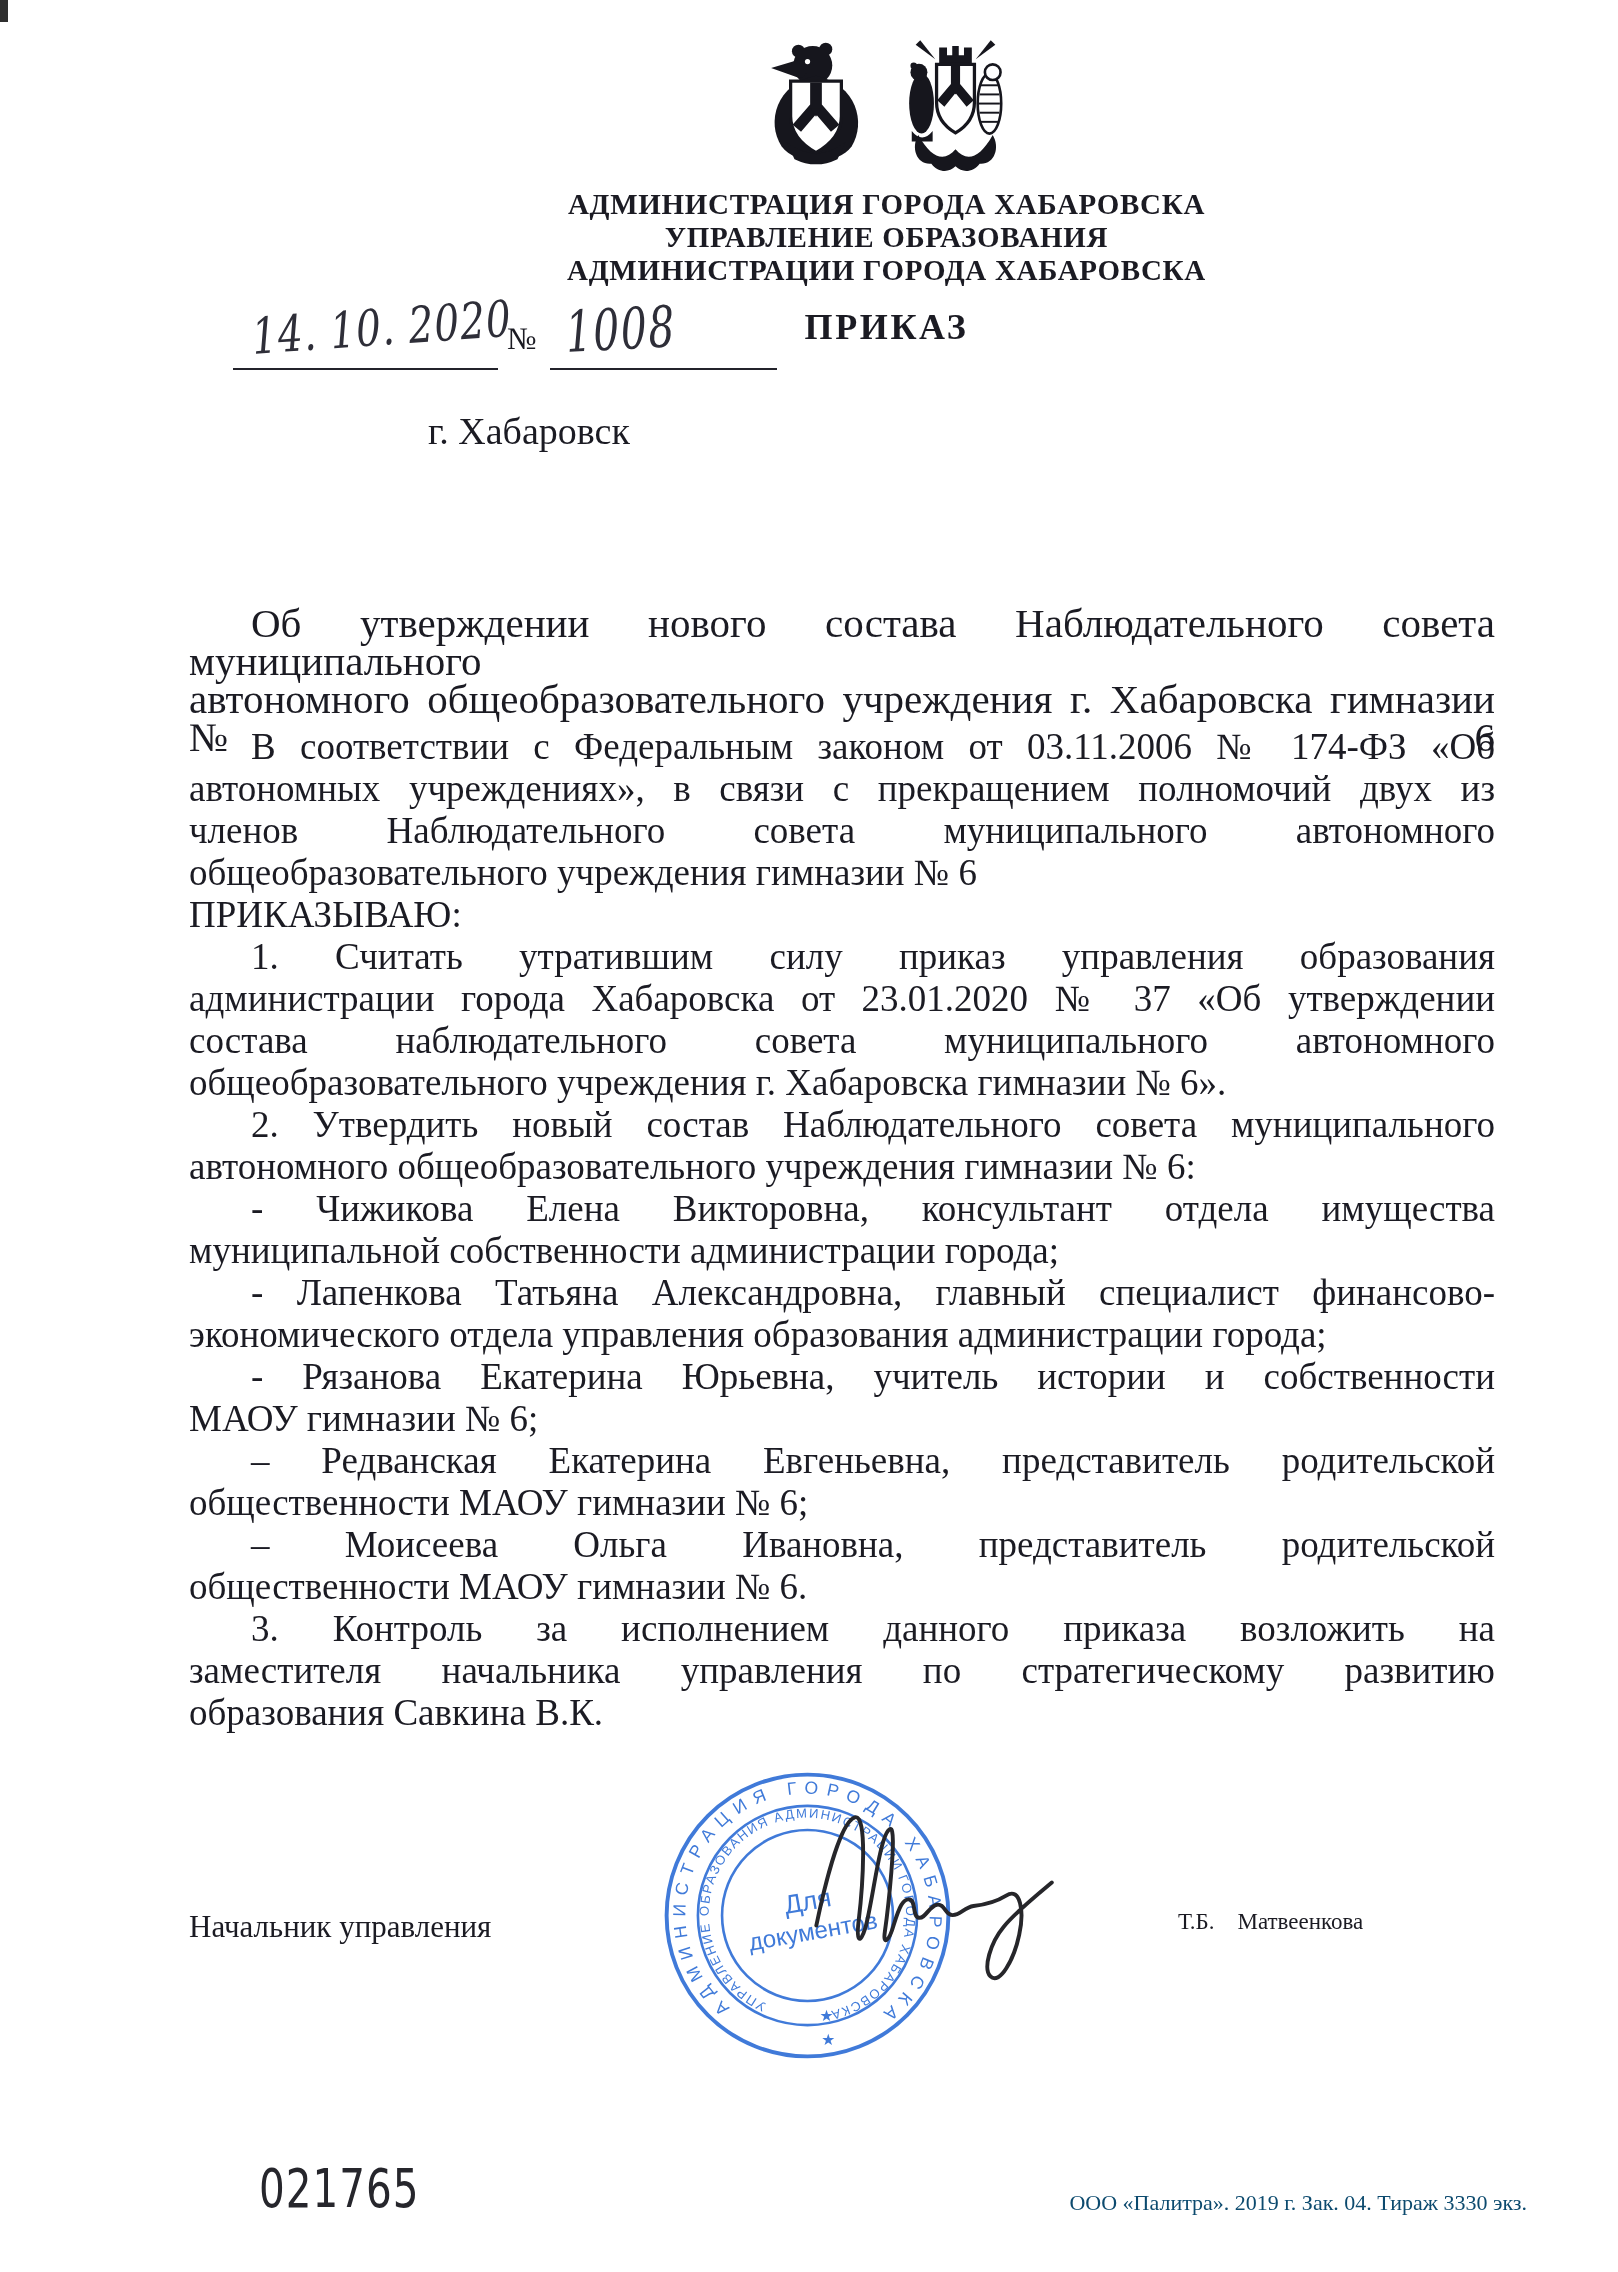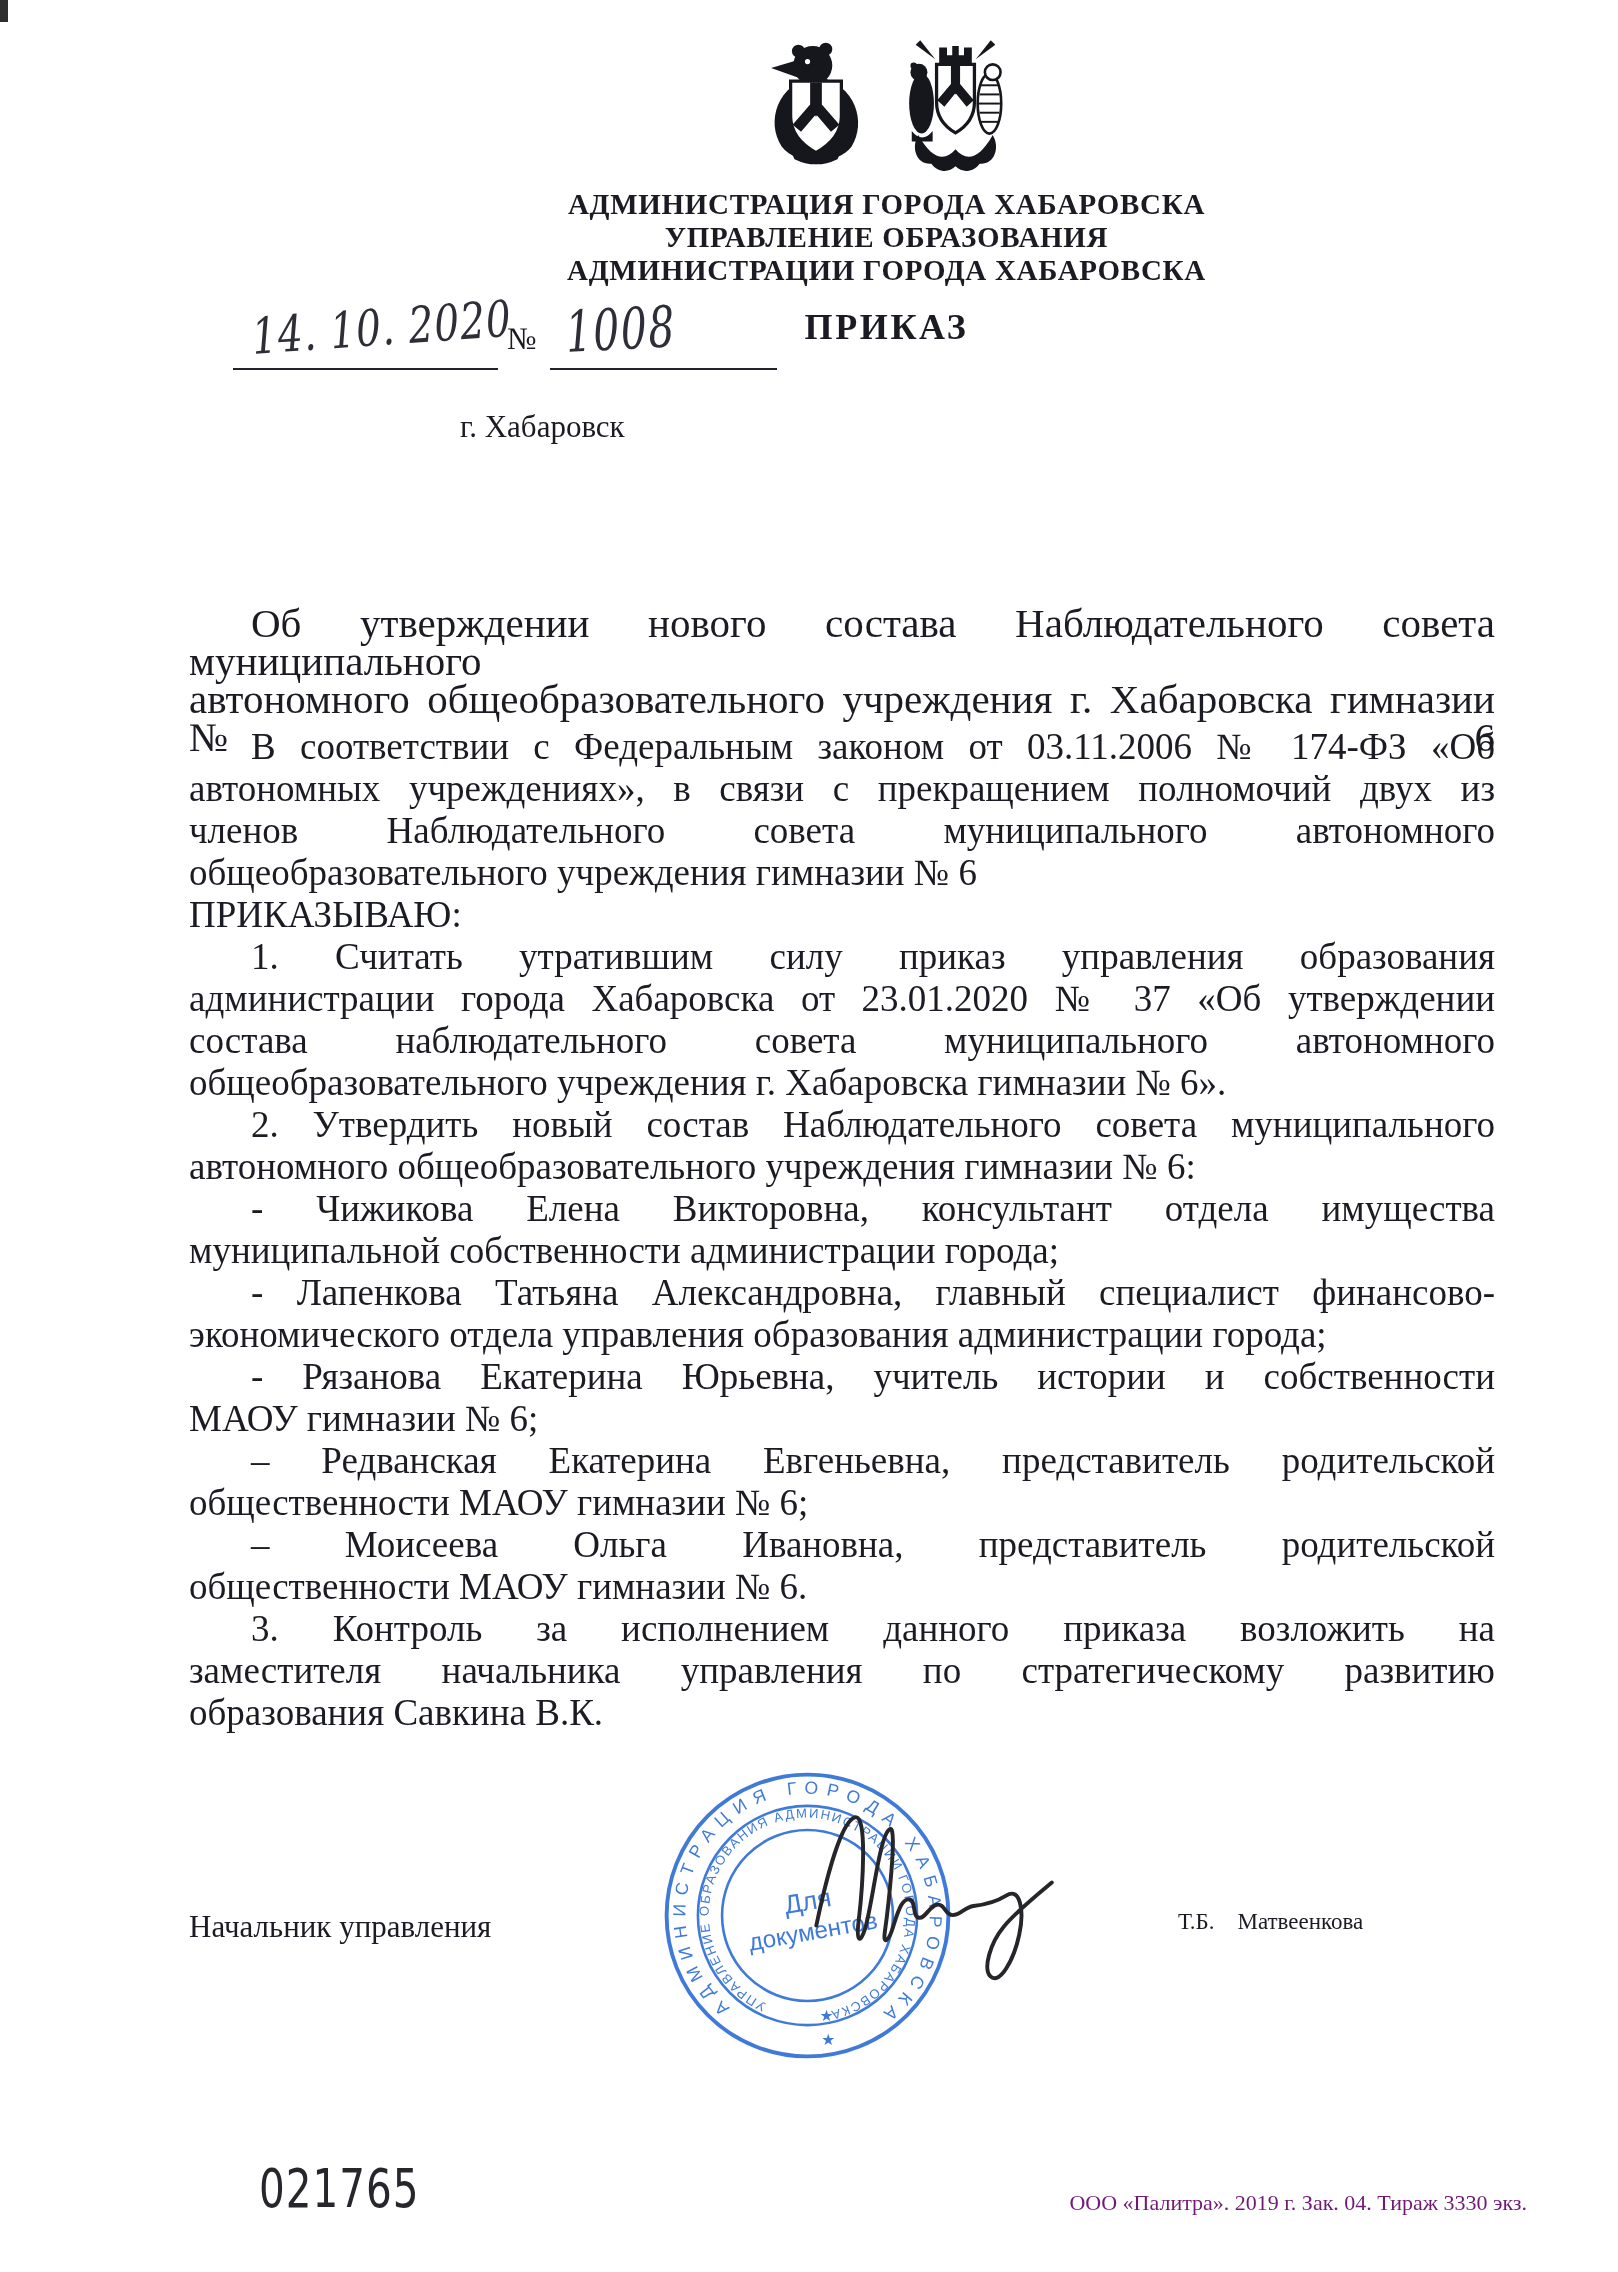--- a/index.html
+++ b/index.html
@@ -14,37 +14,37 @@
   
   .handwritten{font-family:"DejaVu Serif",serif;font-style:italic;color:#2e2e38;}
   #date-hw{left:250px;top:308px;font-size:50px;letter-spacing:1.3px;
            transform:rotate(-4deg) scaleX(.78);transform-origin:left top;white-space:nowrap;}
   #no-sign{left:507px;top:321px;font-size:31px;}
   #num-hw{left:564px;top:299px;font-size:57px;letter-spacing:2px;
           transform:rotate(-3deg) scaleX(.72);transform-origin:left top;}
   .rule{height:2px;background:#23232b;}
   #rule1{left:233px;top:368px;width:265px;}
   #rule2{left:550px;top:368px;width:227px;}
-  #place{left:460px;top:409px;font-size:31px;}
+  #place{left:428px;top:409px;font-size:38px;}
   
   #subject{left:189px;top:604px;width:1306px;font-size:41px;line-height:38px;}
   #body-text{left:189px;top:726px;width:1306px;font-size:37px;line-height:42px;}
   .line{text-align:left;}
   .line.jst{text-align:justify;text-align-last:justify;}
   .line.ind{text-indent:62px;}
   
   #sig-label{left:189px;top:1909px;font-size:31px;}
   #sig-name{left:1178px;top:1909px;width:323px;font-size:23px;white-space:nowrap;}
   
   #stamp{left:664px;top:1772px;width:287px;height:287px;mix-blend-mode:multiply;opacity:.92;}
   #signature{left:800px;top:1783px;width:274px;height:216px;}
   
   #form-number{left:259px;top:2157px;font-family:"DejaVu Sans",sans-serif;font-size:54px;
                letter-spacing:1.3px;color:#26262c;transform:scaleX(.75);transform-origin:left top;}
-  #print-info{right:91px;top:2190px;font-size:22px;color:#701a75;}
+  #print-info{right:91px;top:2190px;font-size:22px;color:#0c4a6e;}
   #corner-smudge{left:0;top:0;width:7.8px;height:22px;background:#2f2f2f;}
 </style>
 </head>
 <body>
 
 <div id="page">
 
   <div class="abs" id="corner-smudge"></div>
 
   <svg class="abs" style="left:762px;top:39px" width="108" height="131" viewBox="0 0 166 200">

